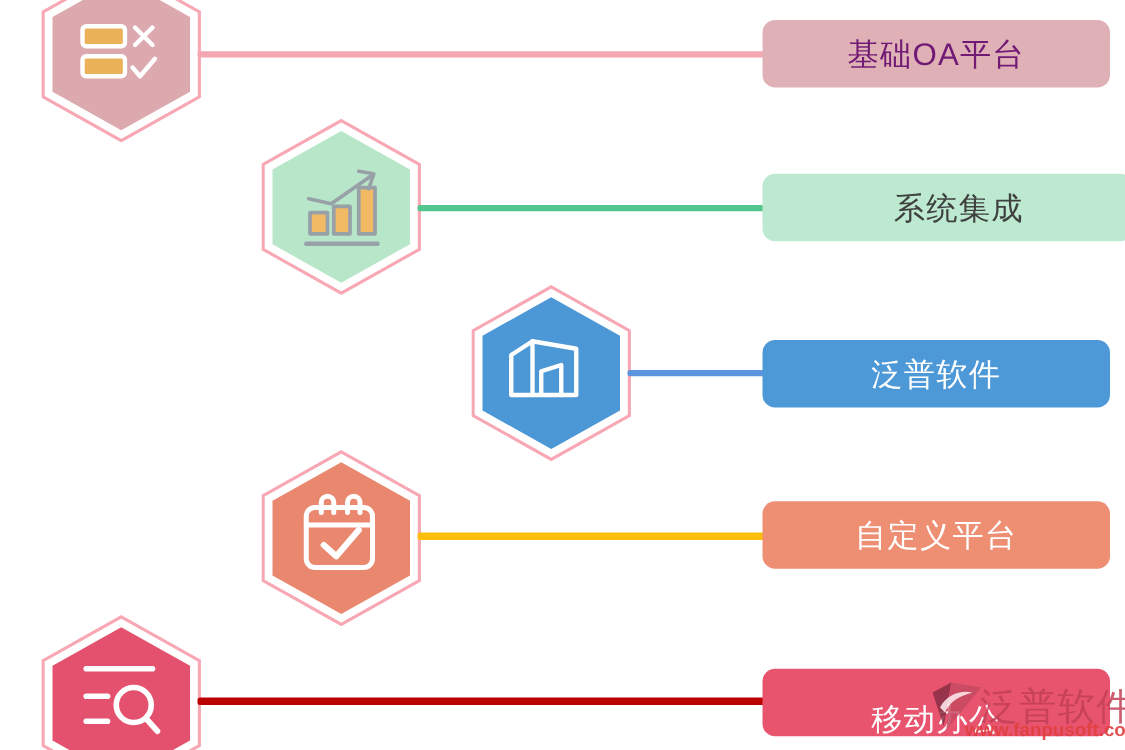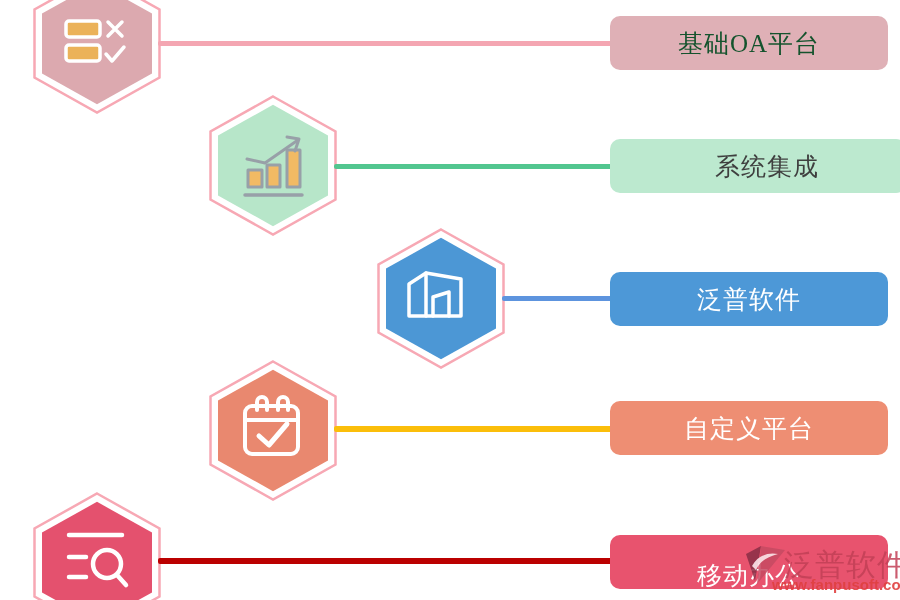--- a/index.html
+++ b/index.html
@@ -54,21 +54,21 @@
     <polygon class="hex-inner" points="64,9.8 119,40.6 119,100.4 64,131.2 9,100.4 9,40.6" fill="#DCA9AF"></polygon>
     <g>
       <rect x="33" y="48" width="34" height="16" rx="3" stroke="#fff" stroke-width="3.5" fill="#EBB259"></rect>
       <rect x="33" y="72" width="34" height="16" rx="3" stroke="#fff" stroke-width="3.5" fill="#EBB259"></rect>
       <path class="icon-stroke" d="M75,49 L89,63 M89,49 L75,63"></path>
       <path class="icon-stroke" d="M73,81 L79,88 L91,74"></path>
     </g>
   </svg>
   <div class="connector c1" style="background-color: rgb(244, 166, 178);"></div>
   <div class="label-box l1" style="background-color: rgb(223, 176, 182);">
-    <span style="color: #14532d; font-family: Liberation Serif, serif;">基础OA平台</span>
+    <span style="color: #701a75;">基础OA平台</span>
   </div>
 
   <svg class="hex m2-hex" viewBox="0 0 128 141">
     <polygon class="hex-outer" points="64,1.5 126.5,36.5 126.5,104.5 64,139.5 1.5,104.5 1.5,36.5" stroke="#F7A8B4"></polygon>
     <polygon class="hex-inner" points="64,9.8 119,40.6 119,100.4 64,131.2 9,100.4 9,40.6" fill="#B7E6C9"></polygon>
     <g fill="none" stroke-linecap="round" stroke-linejoin="round">
       <rect x="39" y="75" width="14" height="17" stroke-width="3" stroke="#98A0A8" fill="#F2BA64"></rect>
       <rect x="58" y="70" width="13" height="22" stroke-width="3" stroke="#98A0A8" fill="#F2BA64"></rect>
       <rect x="78" y="55" width="13" height="37" stroke-width="3" stroke="#98A0A8" fill="#F2BA64"></rect>
       <path d="M36,100 L93,100" stroke-width="3.5" stroke="#98A0A8"></path>

